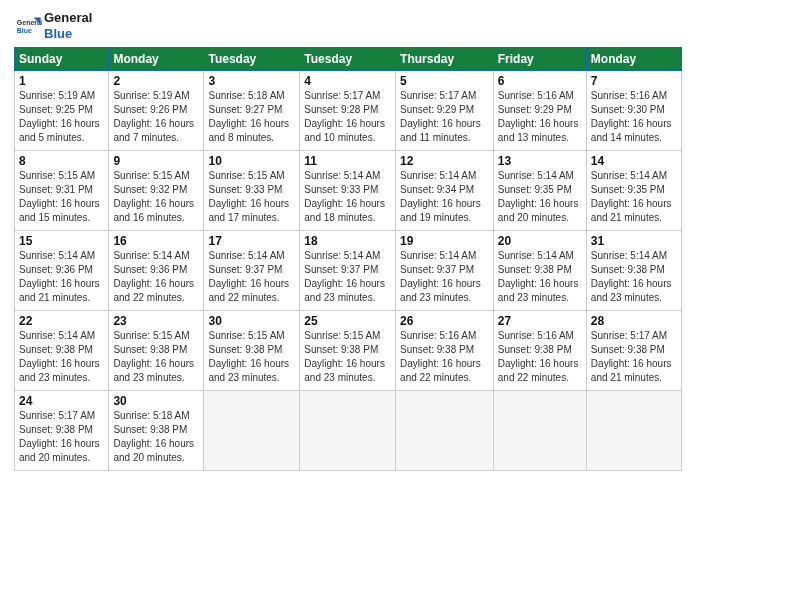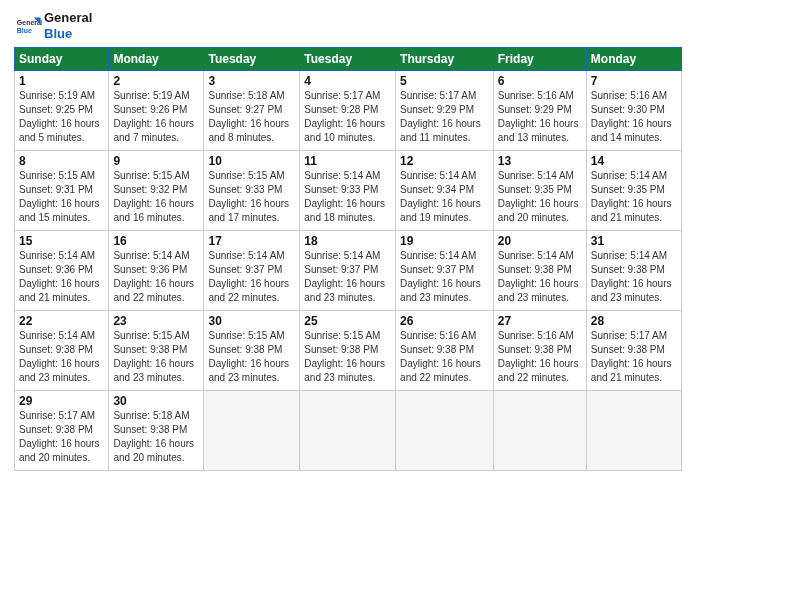--- a/index.html
+++ b/index.html
@@ -327,21 +327,21 @@
           <td>
             <span class="day-num">28</span>
             <div class="day-info" style="white-space: pre-line;">Sunrise: 5:17 AM
 Sunset: 9:38 PM
 Daylight: 16 hours
 and 21 minutes.</div>
           </td>
         </tr>
         <tr>
           <td>
-            <span class="day-num">29</span>
+            <span class="day-num">24</span>
             <div class="day-info" style="white-space: pre-line;">Sunrise: 5:17 AM
 Sunset: 9:38 PM
 Daylight: 16 hours
 and 20 minutes.</div>
           </td>
           <td>
             <span class="day-num">30</span>
             <div class="day-info" style="white-space: pre-line;">Sunrise: 5:18 AM
 Sunset: 9:38 PM
 Daylight: 16 hours

